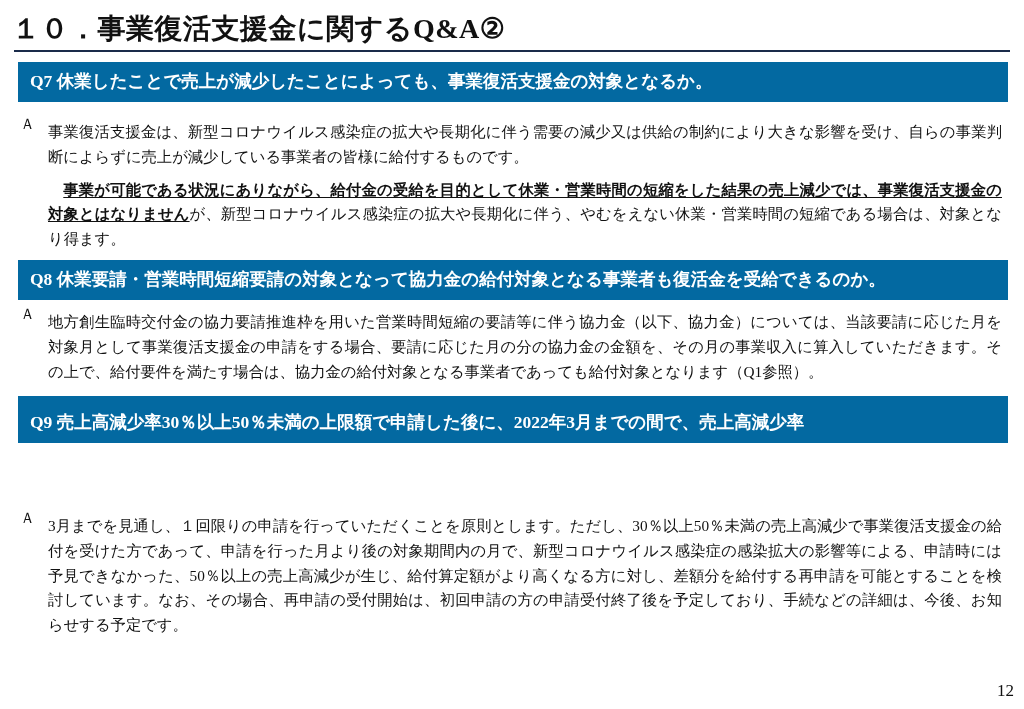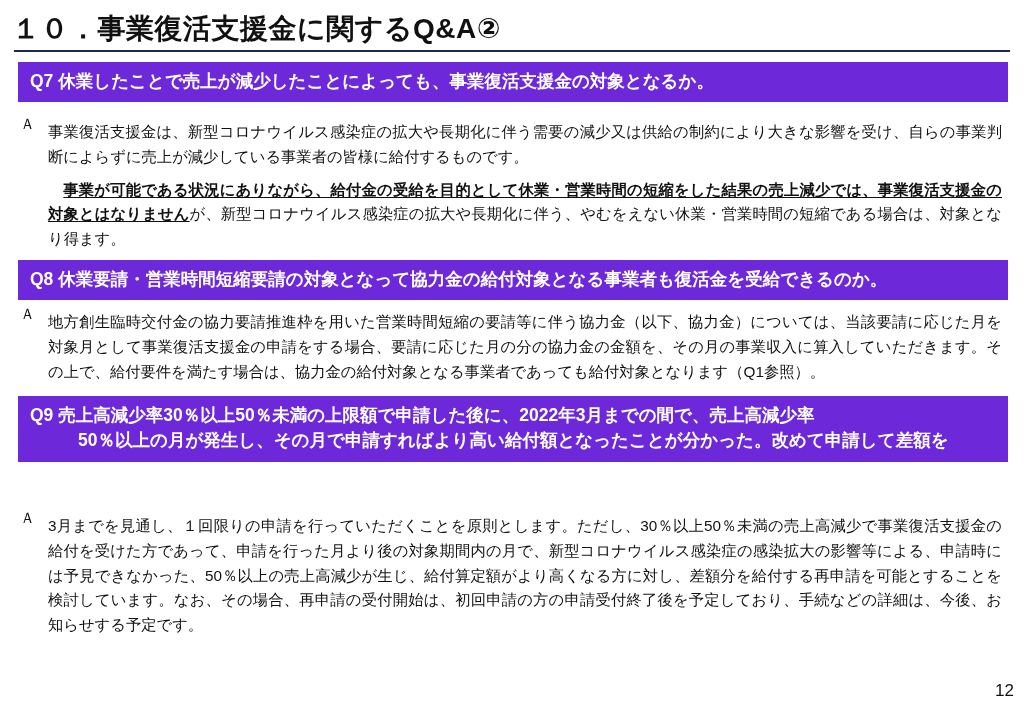--- a/index.html
+++ b/index.html
@@ -13,20 +13,21 @@
     font-family: "Liberation Sans", "DejaVu Sans", sans-serif;
     color: #000000;
     overflow: hidden;
     position: relative;
   }
   .slide {
     position: relative;
     width: 1024px;
     height: 709px;
     box-sizing: border-box;
+    font-family: Liberation Serif, serif;
   }
   .page-title {
     position: absolute;
     left: 12px;
     top: 10px;
     font-size: 28px;
     font-weight: bold;
     letter-spacing: 0.5px;
     color: #111111;
     white-space: nowrap;
@@ -36,41 +37,42 @@
     left: 14px;
     top: 50px;
     width: 996px;
     height: 2px;
     background: #1a2b4a;
   }
   .qband {
     position: absolute;
     left: 18px;
     width: 990px;
-    background: #6d28d9;
+    background: #0369a1;
     color: #ffffff;
     box-sizing: border-box;
     padding: 7px 12px 8px 12px;
     font-size: 17.5px;
     font-weight: bold;
     line-height: 1.45;
   }
   .qband .qlabel {
     display: inline-block;
   }
   .qband .qtext {
     display: inline;
   }
   .qband-multi .qline {
     display: block;
     padding-left: 48px;
     text-indent: 0;
   }
   .qband-multi .qline.first {
     padding-left: 0;
+    margin-top: 7px;
   }
   .answer {
     position: absolute;
     left: 18px;
     width: 992px;
     box-sizing: border-box;
     font-size: 15.3px;
     line-height: 1.62;
     color: #111111;
   }
@@ -137,21 +139,20 @@
   </div>
   <div class="answer" id="ans-q8">
     <span class="amark">Ａ</span>
     <div class="abody">
       <p><span>地方創生臨時交付金の協力要請推進枠を用いた営業時間短縮の要請等に伴う協力金（以下、協力金）については、当該要請に応じた月を対象月として事業復活支援金の申請をする場合、要請に応じた月の分の協力金の金額を、その月の事業収入に算入していただきます。その上で、給付要件を満たす場合は、協力金の給付対象となる事業者であっても給付対象となります（Q1参照）。</span></p>
     </div>
   </div>
 
   <div class="qband qband-multi" id="band-q9">
     <span class="qline first"><span class="qlabel">Q9</span> <span class="qtext">売上高減少率30％以上50％未満の上限額で申請した後に、2022年3月までの間で、売上高減少率</span></span>
-    <span class="qline">50％以上の月が発生し、その月で申請すればより高い給付額となったことが分かった。改めて申請して差額を</span>
   </div>
   <div class="answer" id="ans-q9">
     <span class="amark">Ａ</span>
     <div class="abody">
       <p><span>3月までを見通し、１回限りの申請を行っていただくことを原則とします。ただし、30％以上50％未満の売上高減少で事業復活支援金の給付を受けた方であって、申請を行った月より後の対象期間内の月で、新型コロナウイルス感染症の感染拡大の影響等による、申請時には予見できなかった、50％以上の売上高減少が生じ、給付算定額がより高くなる方に対し、差額分を給付する再申請を可能とすることを検討しています。なお、その場合、再申請の受付開始は、初回申請の方の申請受付終了後を予定しており、手続などの詳細は、今後、お知らせする予定です。</span></p>
     </div>
   </div>
 
   <div class="page-num">12</div>
 </div>

